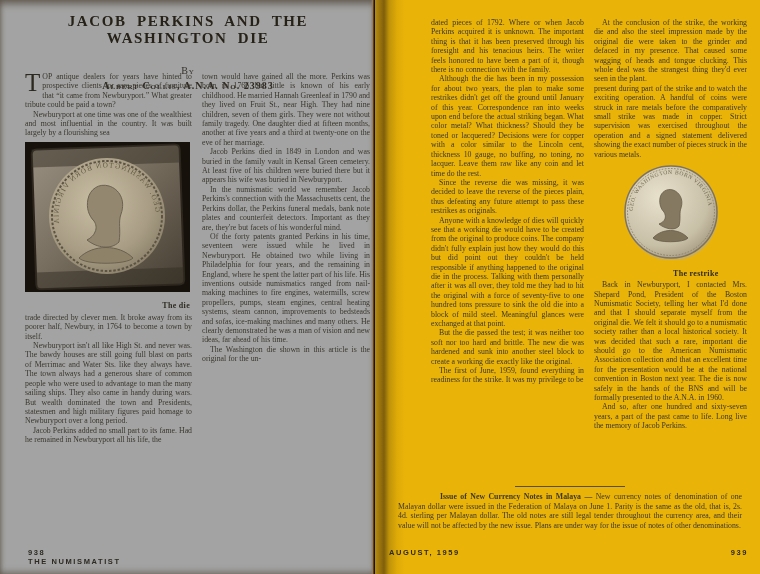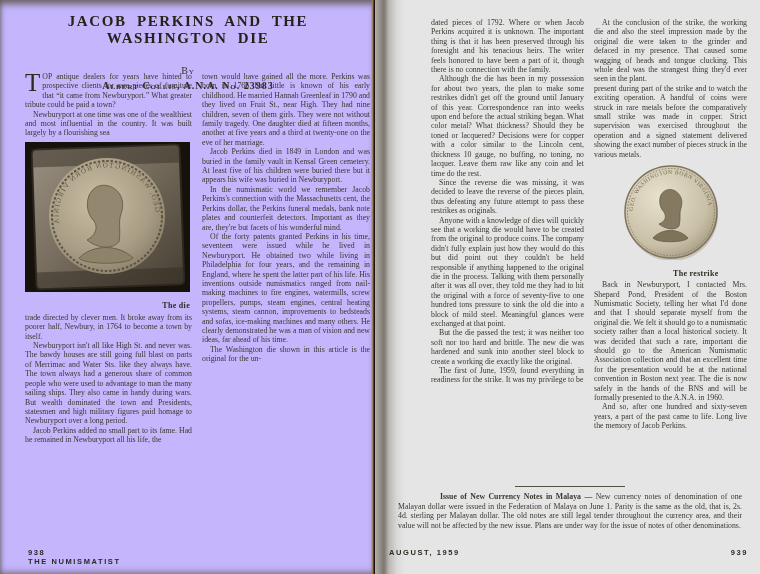--- a/index.html
+++ b/index.html
@@ -1,23 +1,23 @@
 <!DOCTYPE html>
 <html><head>
 <meta charset="utf-8">
 <style>
   html,body{margin:0;padding:0;background:#0e0b08;}
   .spread{position:relative;width:760px;height:574px;overflow:hidden;
           font-family:"Liberation Serif","DejaVu Serif",serif;background:#0e0b08;}
   .page{position:absolute;top:0;height:574px;}
-  .page.left{left:0;width:373px;background:#c4b5fd;
+  .page.left{left:0;width:373px;background:#a3a3a3;
              box-shadow:inset 0 7px 7px -3px rgba(90,82,72,.85),
                         inset 3px 0 5px -2px rgba(90,80,66,.55),
                         inset 0 -5px 6px -3px rgba(90,80,66,.6);}
-  .page.right{left:375px;width:385px;background:#e5e5e5;}
+  .page.right{left:375px;width:385px;background:#eab308;}
   .page.right::before{content:"";position:absolute;left:0;top:0;bottom:0;width:30px;
      background:linear-gradient(90deg, rgba(70,50,30,.30) 0px, rgba(38,26,14,.55) 9px,
                 rgba(38,26,14,.22) 14px, rgba(38,26,14,.06) 22px, rgba(0,0,0,0) 30px);
      pointer-events:none;}
   .gutter{position:absolute;top:0;left:371px;width:4px;height:574px;
      background:linear-gradient(90deg, rgba(130,95,60,0) 0%, #9c7a55 45%, rgba(60,40,24,.55) 75%, rgba(60,40,24,0) 100%);}
 
   
   .hdr{position:absolute;top:13px;left:18px;width:340px;text-align:center;color:#23201666;}
   .title{font-size:15px;font-weight:bold;letter-spacing:1.6px;word-spacing:5px;color:#262218;margin:0;}

